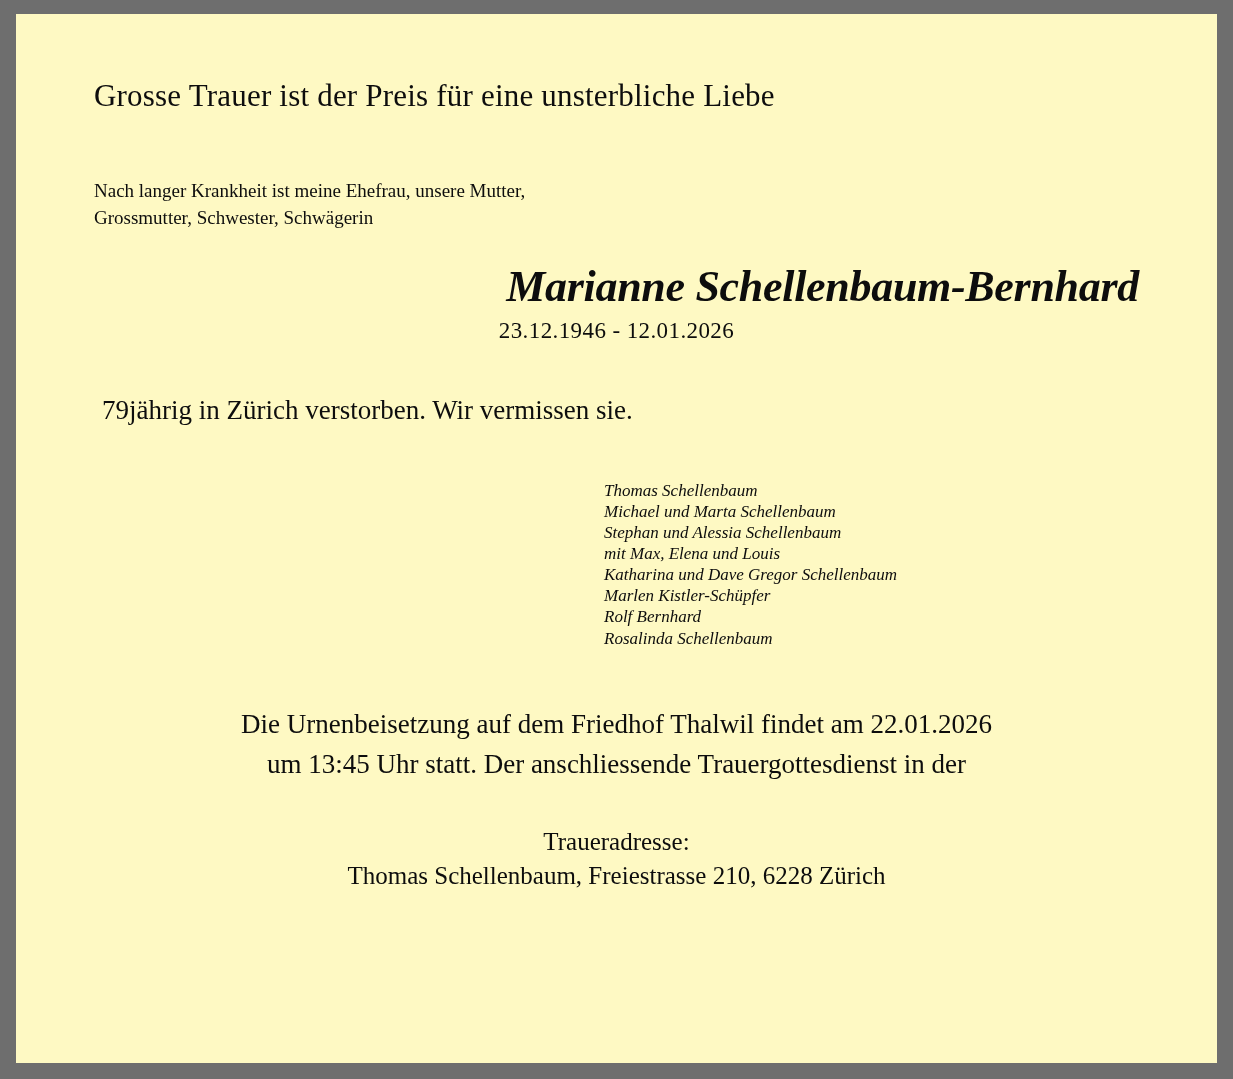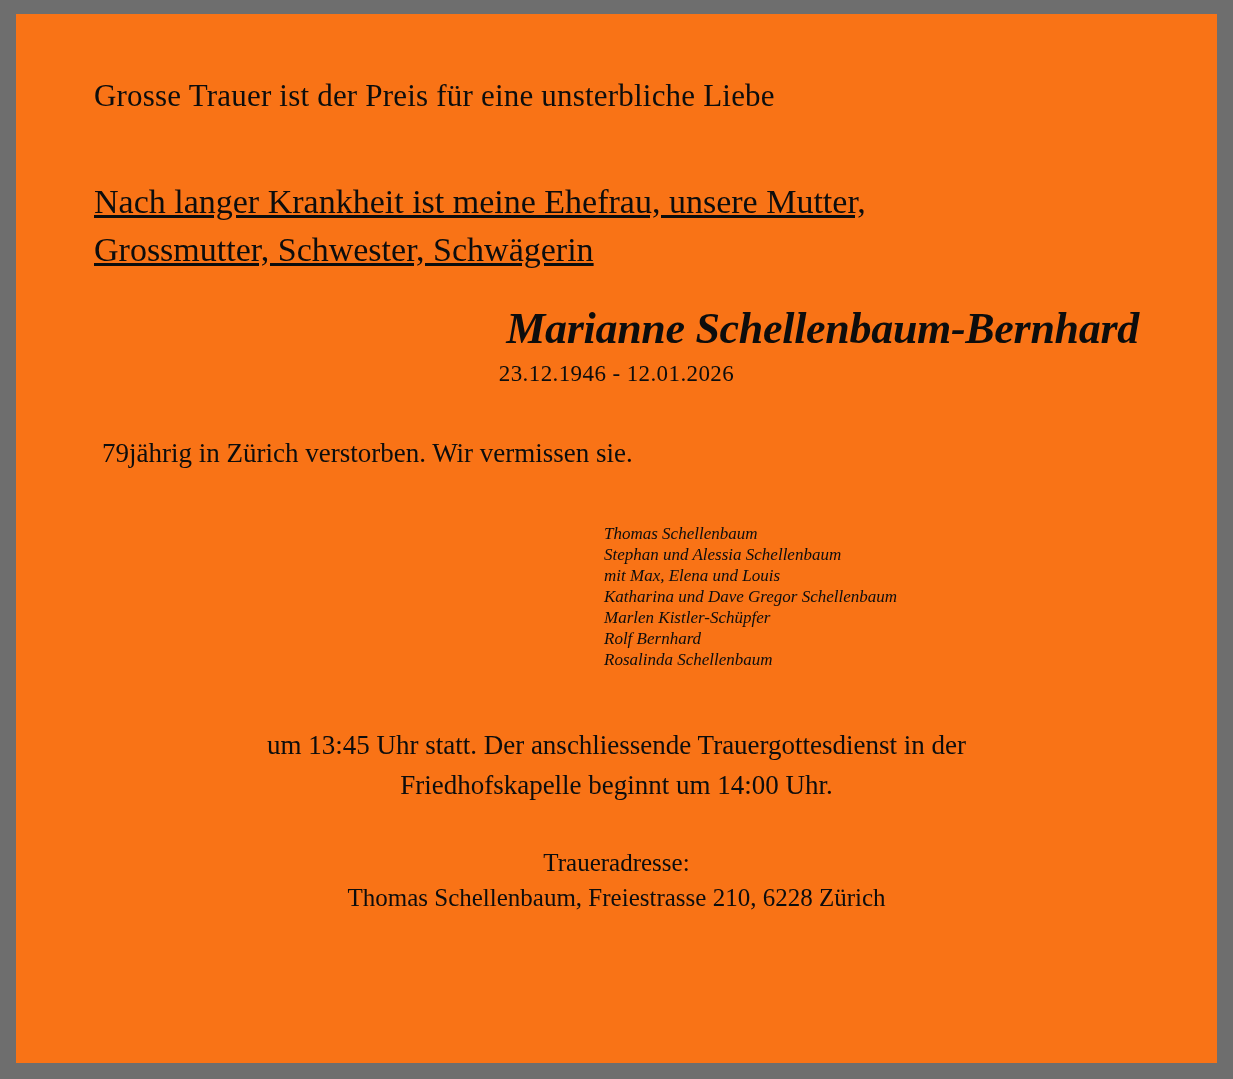--- a/index.html
+++ b/index.html
@@ -17,35 +17,34 @@
     box-sizing: border-box;
     width: 1233px;
     height: 1079px;
     padding: 14px 16px 16px 16px;
     background: #6e6e6e;
   }
   .notice {
     box-sizing: border-box;
     width: 100%;
     height: 100%;
-    background: #f97316;
+    background: #fef9c3;
     padding: 62px 78px 24px 78px;
     position: relative;
   }
   .epigraph {
     font-size: 31px;
     line-height: 1.28;
     letter-spacing: 0.2px;
     margin: 0 0 62px 0;
   }
   .intro {
-    font-size: 34px;
+    font-size: 19px;
     line-height: 1.42;
     margin: 0 0 30px 0;
-    text-decoration: underline;
   }
   .intro div {
     white-space: nowrap;
   }
   .name {
     text-align: right;
     font-size: 44px;
     font-weight: bold;
     letter-spacing: -0.3px;
     margin: 0 0 6px 0;
@@ -105,31 +104,32 @@
       <div>Grossmutter, Schwester, Schwägerin</div>
     </div>
 
     <h1 class="name">Marianne Schellenbaum-Bernhard</h1>
     <div class="dates">23.12.1946 - 12.01.2026</div>
 
     <p class="passing">79jährig in Zürich verstorben. Wir vermissen sie.</p>
 
     <div class="survivors">
       <div>Thomas Schellenbaum</div>
+      <div>Michael und Marta Schellenbaum</div>
       <div>Stephan und Alessia Schellenbaum</div>
       <div>mit Max, Elena und Louis</div>
       <div>Katharina und Dave Gregor Schellenbaum</div>
       <div>Marlen Kistler-Schüpfer</div>
       <div>Rolf Bernhard</div>
       <div>Rosalinda Schellenbaum</div>
     </div>
 
     <div class="ceremony">
+      <div>Die Urnenbeisetzung auf dem Friedhof Thalwil findet am 22.01.2026</div>
       <div>um 13:45 Uhr statt. Der anschliessende Trauergottesdienst in der</div>
-      <div>Friedhofskapelle beginnt um 14:00 Uhr.</div>
     </div>
 
     <div class="address">
       <div>Traueradresse:</div>
       <div>Thomas Schellenbaum, Freiestrasse 210, 6228 Zürich</div>
     </div>
 
   </div>
 </div>
 

